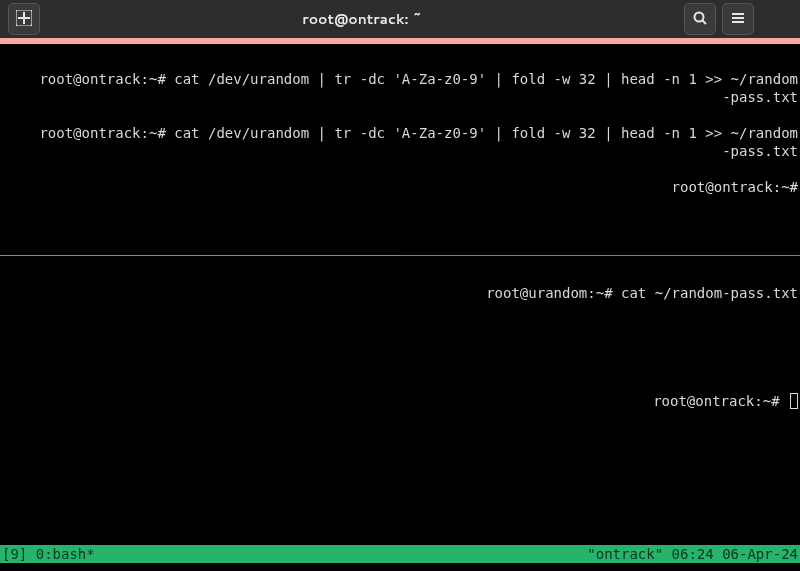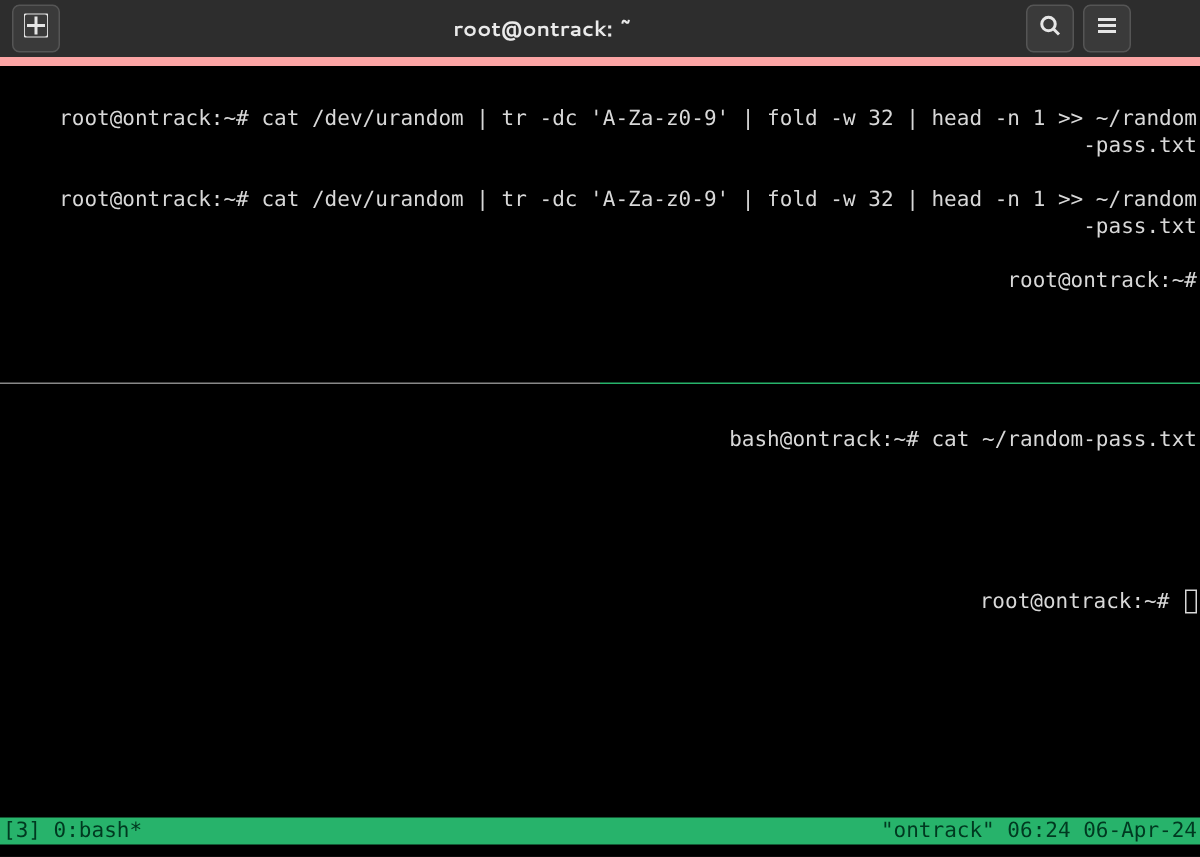--- a/index.html
+++ b/index.html
@@ -173,22 +173,22 @@
   <div class="pane-top">
     <span>root@ontrack:~# cat /dev/urandom | tr -dc 'A-Za-z0-9' | fold -w 32 | head -n 1 &gt;&gt; ~/random-pass.txt</span><br>
     <span>root@ontrack:~# cat /dev/urandom | tr -dc 'A-Za-z0-9' | fold -w 32 | head -n 1 &gt;&gt; ~/random-pass.txt</span><br>
     <span>root@ontrack:~#</span>
   </div>
   <div class="divider">
     <div class="divider-inactive"></div>
     <div class="divider-active"></div>
   </div>
   <div class="pane-bottom">
-    <span>bash@ontrack:~# cat ~/random-pass.txt</span><br>
+    <span>root@urandom:~# cat ~/random-pass.txt</span><br>
     <br>
     <br>
     <span>root@ontrack:~# </span><span class="cursor"></span>
   </div>
   <div class="statusbar">
-    <span>[3] 0:bash*</span>
+    <span>[9] 0:bash*</span>
     <span>"ontrack" 06:24 06-Apr-24</span>
   </div>
 </div>
 
 </body></html>

